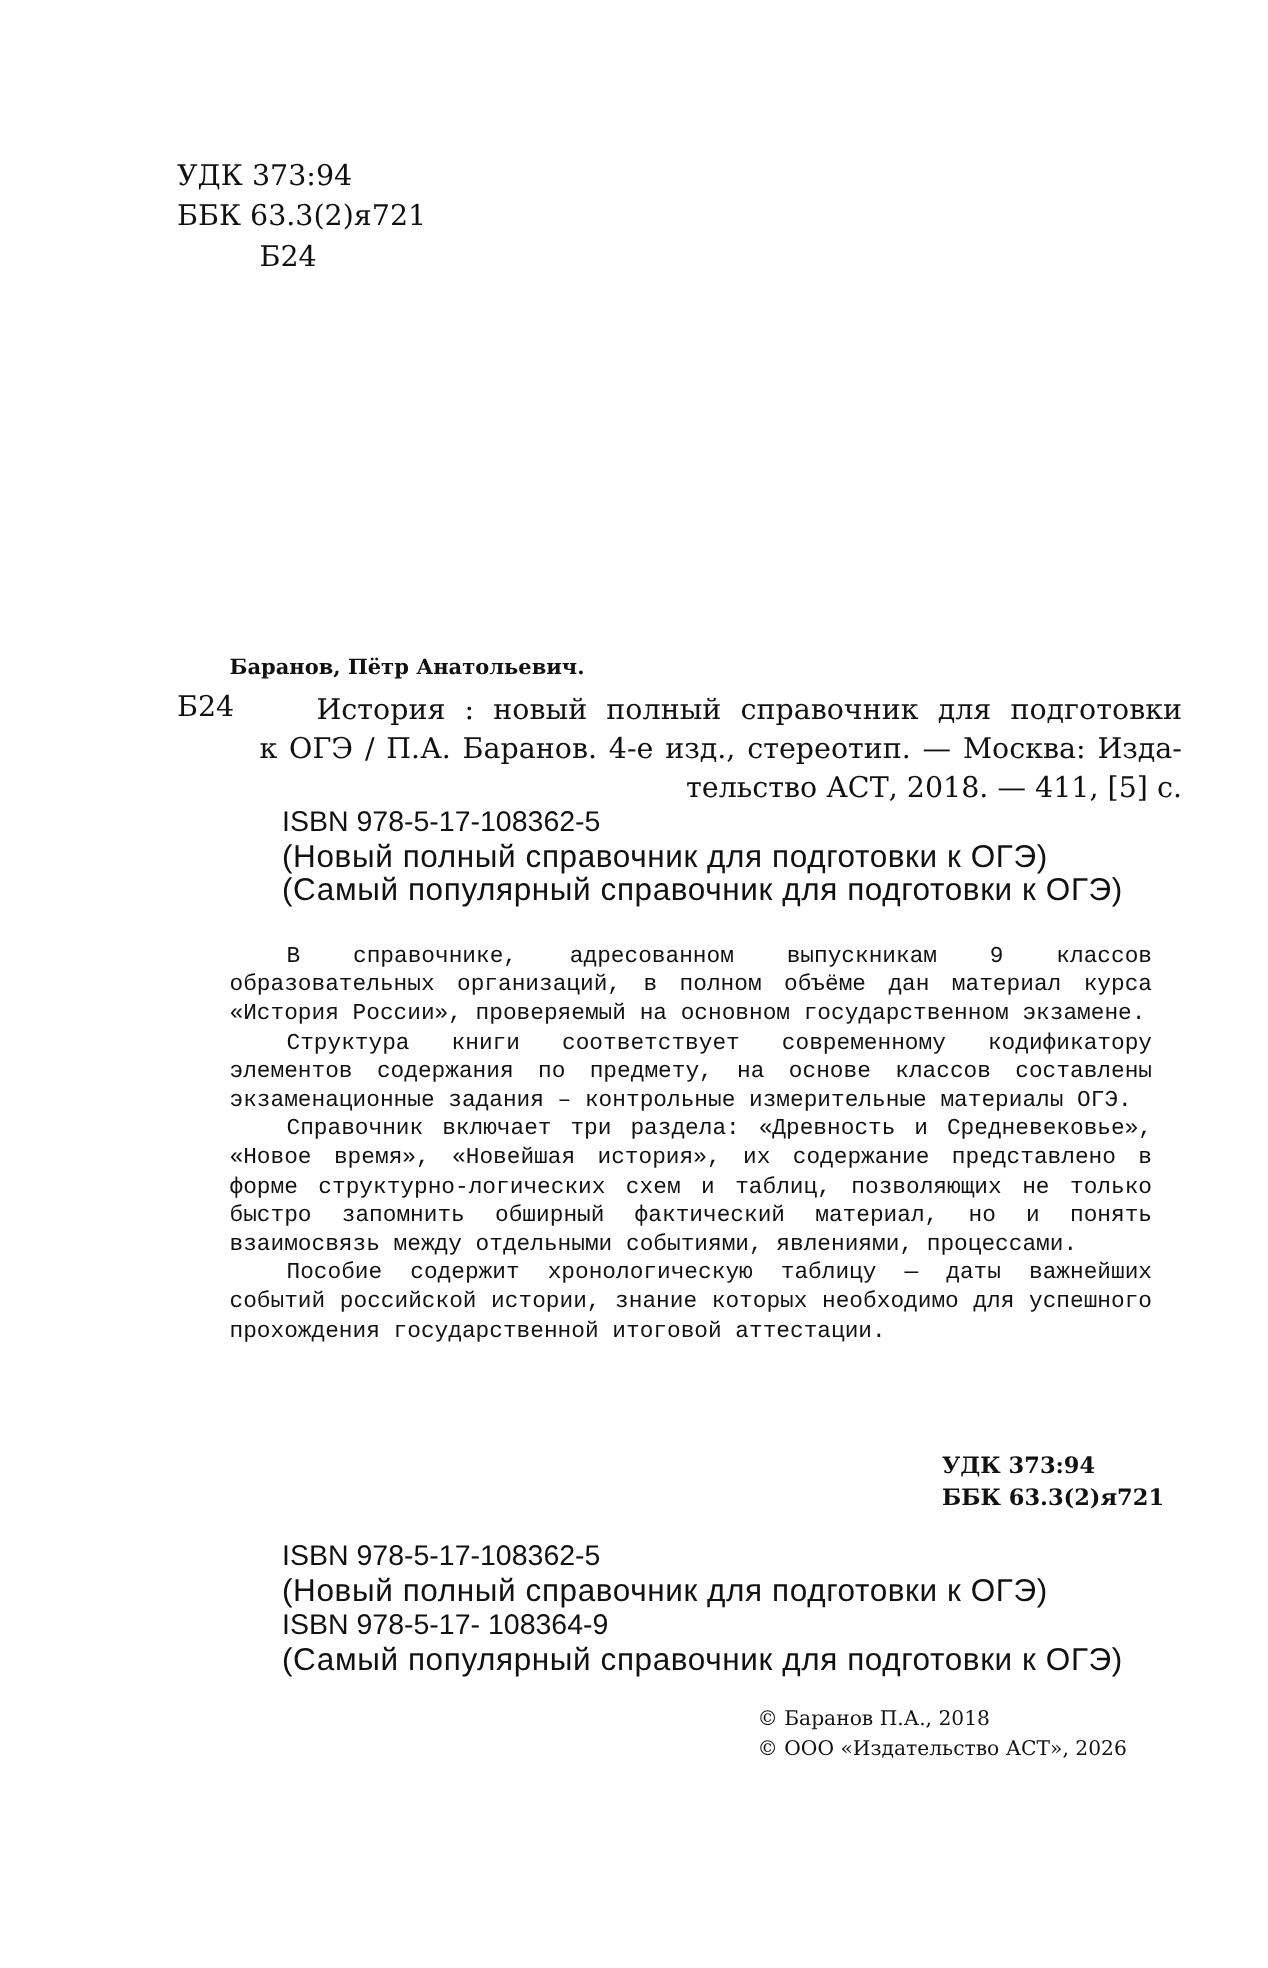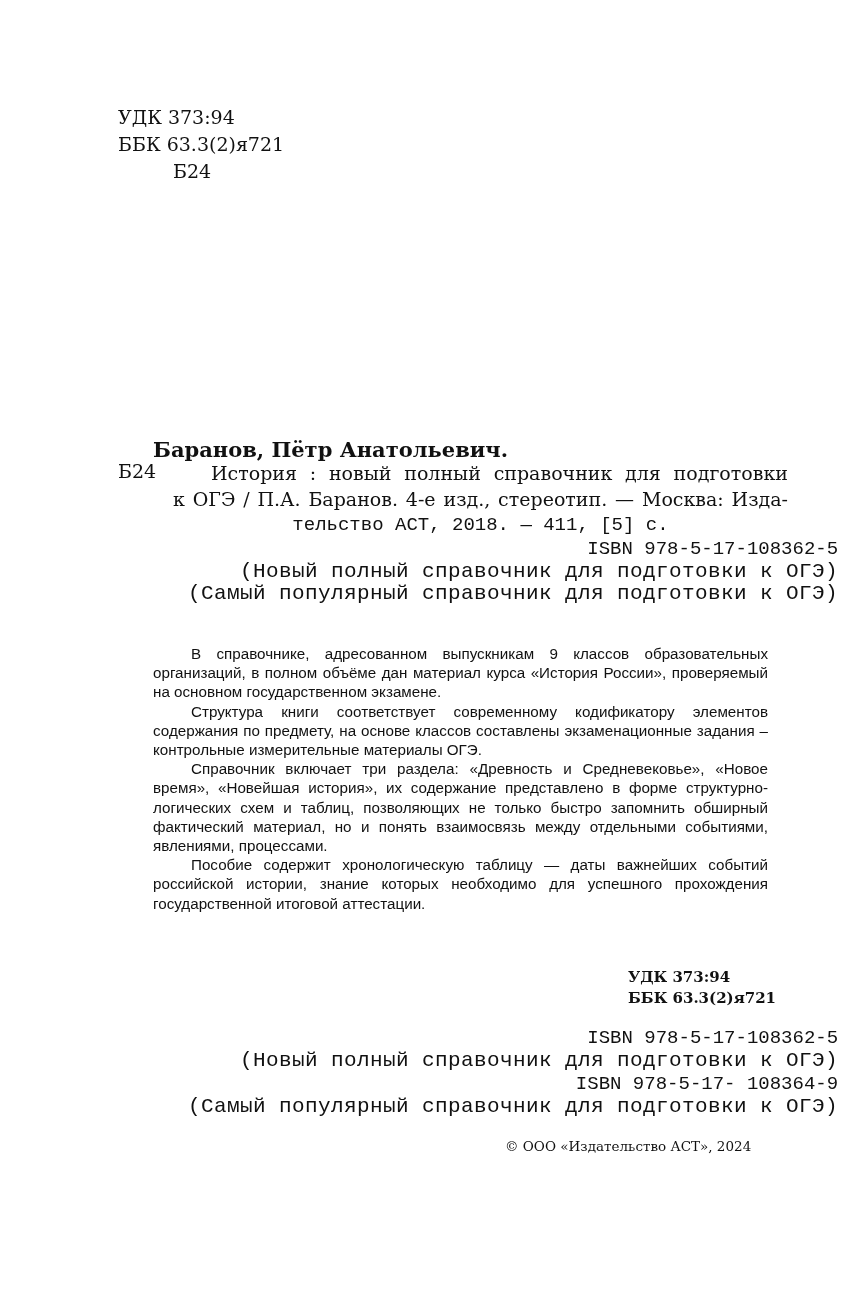--- a/index.html
+++ b/index.html
@@ -24,21 +24,21 @@
       font-size: 19px;
       line-height: 27px;
       font-family: "DejaVu Serif", serif;
     }
     .class-top .b24 { padding-left: 55px; }
 
     
     .author {
       left: 153px;
       top: 437px;
-      font-size: 21px;
+      font-size: 14px;
       font-weight: bold;
       font-family: "DejaVu Serif", serif;
     }
     .bib-code {
       left: 118px;
       top: 460px;
       font-size: 19px;
       font-family: "DejaVu Serif", serif;
     }
     .bib {
@@ -47,40 +47,38 @@
       width: 615px;
       font-size: 19px;
       line-height: 26px;
       white-space: normal;
       text-align: justify;
       font-family: "DejaVu Serif", serif;
       margin-left: 20px;
     }
     .bib .first { text-indent: 38px; text-align: justify; text-align-last: justify; }
     .bib .line { text-align: justify; text-align-last: justify; }
-    .bib .last { text-align: center; font-family: Liberation Mono, monospace; }
+    .bib .last { text-align: right; }
 
     .isbn-block {
       left: 188px;
-      font-family: Liberation Mono, monospace;
-      text-align: right;
+      font-family: Liberation Sans, sans-serif;
     }
     .isbn-block .isbn { font-size: 19px; line-height: 24px; }
     .isbn-block .note { font-size: 21px; line-height: 22px; letter-spacing: 0.4px; }
 
     
     .annotation {
       left: 153px;
       top: 628px;
       width: 615px;
       white-space: normal;
       font-size: 15.2px;
       line-height: 19.2px;
-      font-family: Liberation Sans, sans-serif;
-      margin-top: 16px;
+      font-family: Liberation Mono, monospace;
     }
     .annotation p {
       margin: 0;
       text-indent: 38px;
       text-align: justify;
     }
 
     .class-bottom {
       left: 628px;
       top: 967px;
@@ -134,14 +132,15 @@
 </div>
 
 <div class="abs isbn-block" style="top:1026px;">
   <div class="isbn">ISBN 978-5-17-108362-5</div>
   <div class="note">(Новый полный справочник для подготовки к ОГЭ)</div>
   <div class="isbn">ISBN 978-5-17- 108364-9</div>
   <div class="note">(Самый популярный справочник для подготовки к ОГЭ)</div>
 </div>
 
 <div class="abs copyright">
-  <div>© ООО «Издательство АСТ», 2024</div>
+  <div>© Баранов П.А., 2018</div>
+  <div>© ООО «Издательство АСТ», 2026</div>
 </div>
 
 </body></html>

